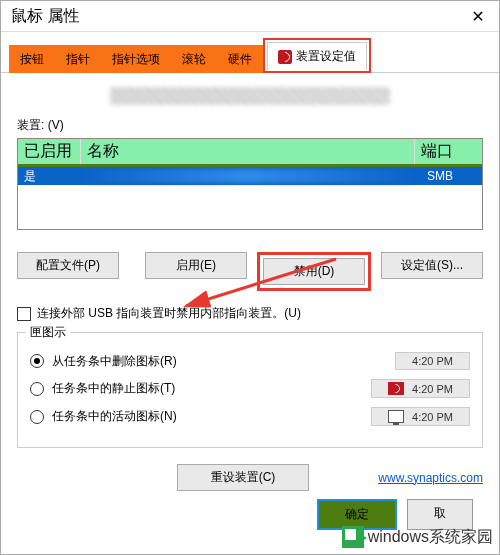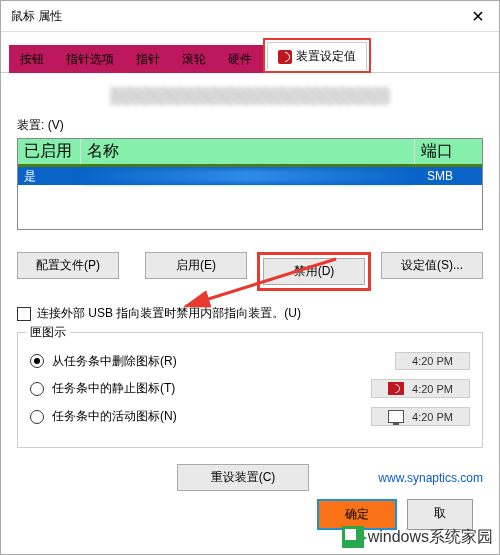--- a/index.html
+++ b/index.html
@@ -1,21 +1,21 @@
 <!DOCTYPE html>
 <html><head>
 <meta charset="utf-8">
 <style>
 html,body{margin:0;padding:0;font-family:"Microsoft YaHei","Segoe UI",sans-serif;font-size:12px;background:#fff;color:#000}
 .window{width:500px;height:555px;border:1px solid #aaa;position:relative;box-sizing:border-box;overflow:hidden}
 .titlebar{display:flex;justify-content:space-between;align-items:center;height:30px;padding:0 0 0 10px;border-bottom:1px solid #ddd}
-.title{font-size:12px}
+.title{font-size:16px}
 .close{width:42px;height:30px;display:flex;align-items:center;justify-content:center;font-size:16px;cursor:pointer}
 .tabs{display:flex;align-items:flex-end;padding:6px 8px 0 8px;border-bottom:1px solid #ccc;gap:0}
-.tab{padding:5px 10px;border:1px solid transparent;border-bottom:none;margin-bottom:-1px;cursor:pointer;background:#be185d;white-space:nowrap}
+.tab{padding:5px 10px;border:1px solid transparent;border-bottom:none;margin-bottom:-1px;cursor:pointer;background:#f97316;white-space:nowrap}
 .tab.active{border-color:#ccc;background:#fff}
 .tab-active-wrap{border:2px solid #e8392f;padding:2px;margin-bottom:-1px}
 .tab-icon{display:inline-block;width:14px;height:14px;background:#c01820;color:#fff;border-radius:2px;vertical-align:middle;margin-right:4px;position:relative}
 .tab-icon:before{content:"";position:absolute;width:8px;height:8px;border:1.5px solid #fff;border-radius:50%;top:2px;left:2px;transform:rotate(45deg);border-left-color:transparent;border-bottom-color:transparent}
 .body{padding:12px 16px 0 16px}
 .obscured{width:280px;height:18px;background:repeating-linear-gradient(45deg,#ccc,#ccc 3px,#e4e4e4 3px,#e4e4e4 6px);margin:2px auto 12px;filter:blur(2px);border-radius:2px}
 .device-label{margin:4px 0 4px 0}
 .list{border:1px solid #888;height:90px;background:#fff;margin-top:2px}
 .list-header{display:flex;background:#86efac;border-bottom:3px solid #4d7c0f;font-size:16px}
 .lh{padding:2px 6px;border-right:1px solid #ddd}
@@ -37,43 +37,43 @@
 .radio-row{display:flex;align-items:center;justify-content:space-between;margin:9px 0}
 .radio{display:flex;align-items:center;gap:8px}
 .rad{width:12px;height:12px;border:1px solid #333;border-radius:50%;display:inline-flex;align-items:center;justify-content:center}
 .rad.sel:after{content:"";width:6px;height:6px;background:#000;border-radius:50%}
 .time{background:#e9e9e9;border:1px solid #ccc;padding:2px 16px;font-size:11px;color:#333;display:flex;align-items:center;gap:8px}
 .mini-icon{width:14px;height:11px;border:1px solid #555;background:#fff;display:inline-block;position:relative}
 .mini-icon.red{background:#c01820;border-color:#c01820}
 .mini-icon.red:before{content:"";position:absolute;width:7px;height:7px;border:1px solid #fff;border-radius:50%;top:1px;left:2px;border-left-color:transparent;border-bottom-color:transparent;transform:rotate(45deg)}
 .mini-icon.mon:after{content:"";position:absolute;bottom:-3px;left:4px;width:6px;height:2px;background:#555}
 .reset-row{display:flex;align-items:center;margin:16px 0 8px 0;gap:20px}
-.link{color:#0a5bd6;cursor:pointer;margin-left:auto}
+.link{color:#0a5bd6;text-decoration:underline;cursor:pointer;margin-left:auto}
 .dialog-btns{display:flex;gap:10px;justify-content:flex-end;margin-top:8px;padding-right:10px}
 .dlg-btn{border:1px solid #999;padding:5px 26px;background:#e9e9e9;cursor:pointer;font-size:12px}
-.dlg-btn.primary{border:2px solid #1e90d4;background:#f97316}
+.dlg-btn.primary{border:2px solid #1e90d4;background:#4d7c0f}
 .arrow{position:absolute;top:253px;left:170px;pointer-events:none}
 .watermark{position:absolute;bottom:6px;right:6px;display:flex;align-items:center;gap:4px;font-size:16px;color:#333;user-select:none}
 .wm-icon{width:22px;height:22px;background:#2aa84f;position:relative}
 .wm-icon:before{content:"";position:absolute;left:3px;top:3px;width:11px;height:11px;background:#fff}
 .wm-icon:after{content:"";position:absolute;right:-3px;top:6px;width:0;height:0;border-left:10px solid #2aa84f;border-top:6px solid transparent;border-bottom:6px solid transparent}
 </style>
 </head>
 <body>
 
 <div class="window">
   <div class="titlebar">
     <span class="title">鼠标 属性</span>
     <div class="close">✕</div>
   </div>
 
   <div class="tabs">
     <div class="tab">按钮</div>
+    <div class="tab">指针</div>
     <div class="tab">指针选项</div>
-    <div class="tab">指针</div>
     <div class="tab">滚轮</div>
     <div class="tab">硬件</div>
     <div class="tab-active-wrap">
       <div class="tab active">
         <span class="tab-icon"></span><span>装置设定值</span>
       </div>
     </div>
   </div>
 
   <div class="body">

